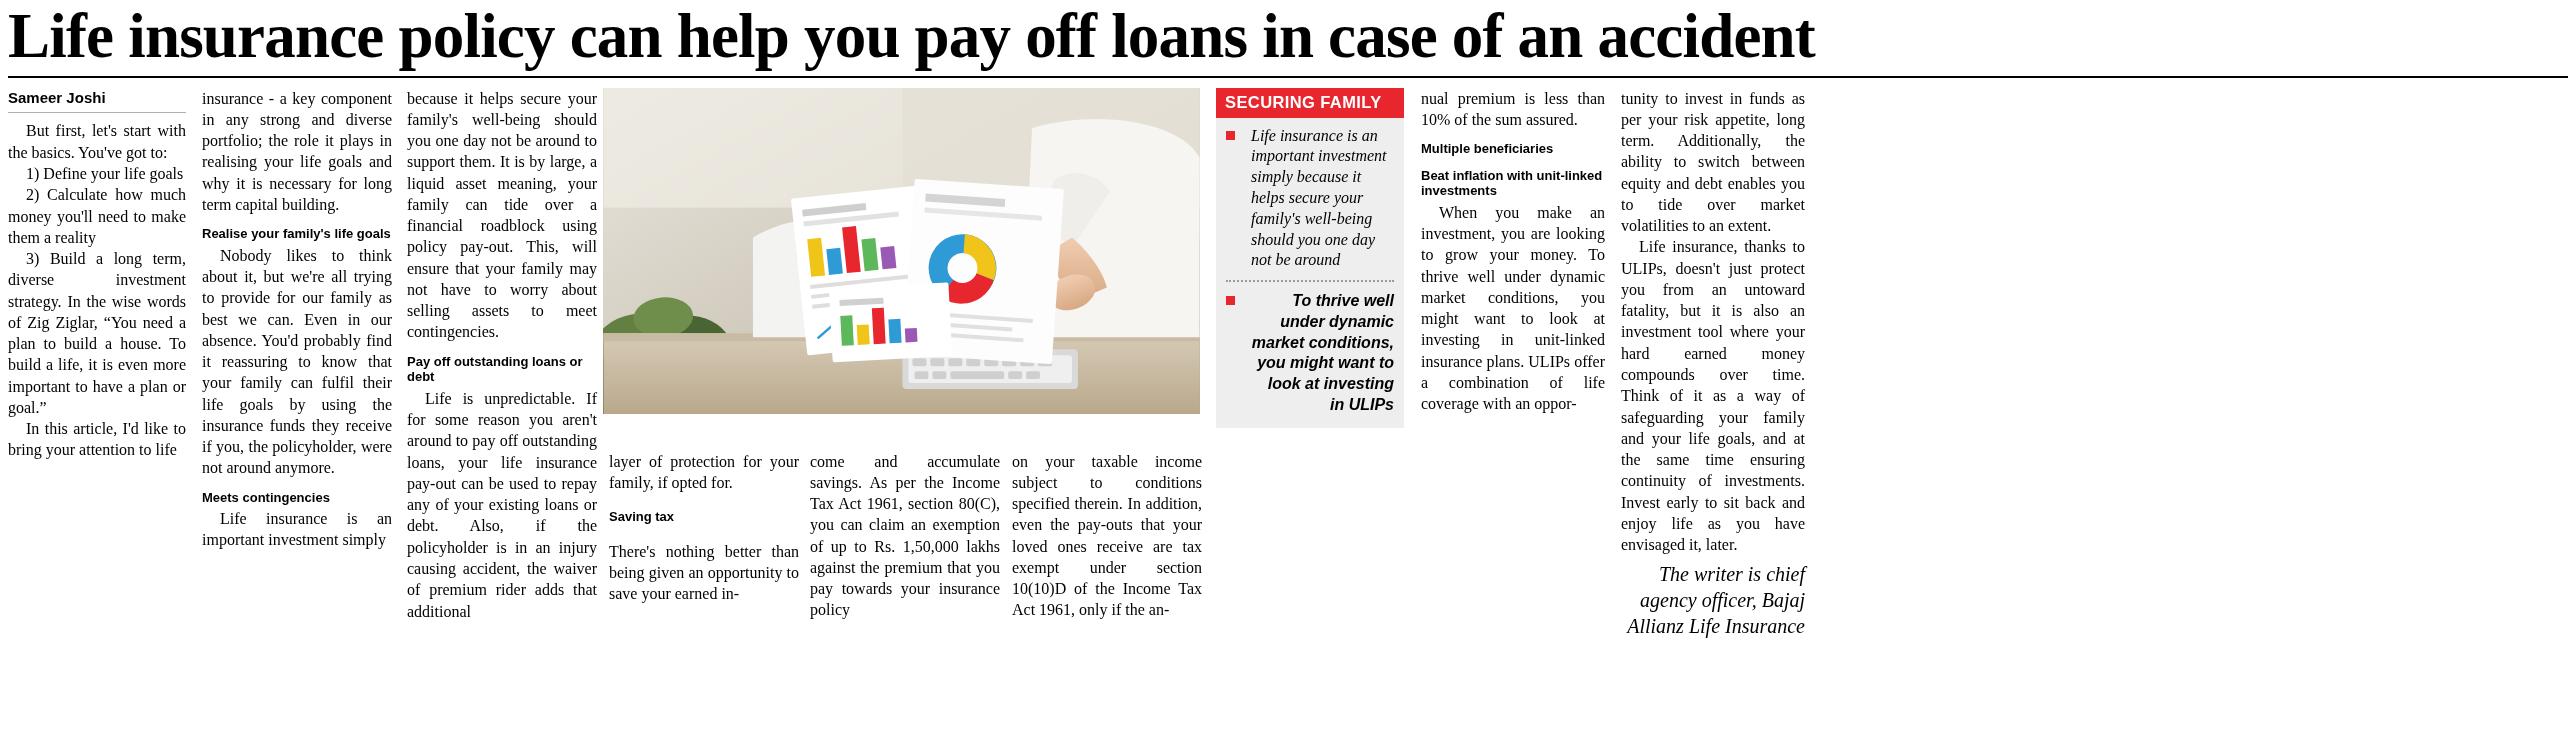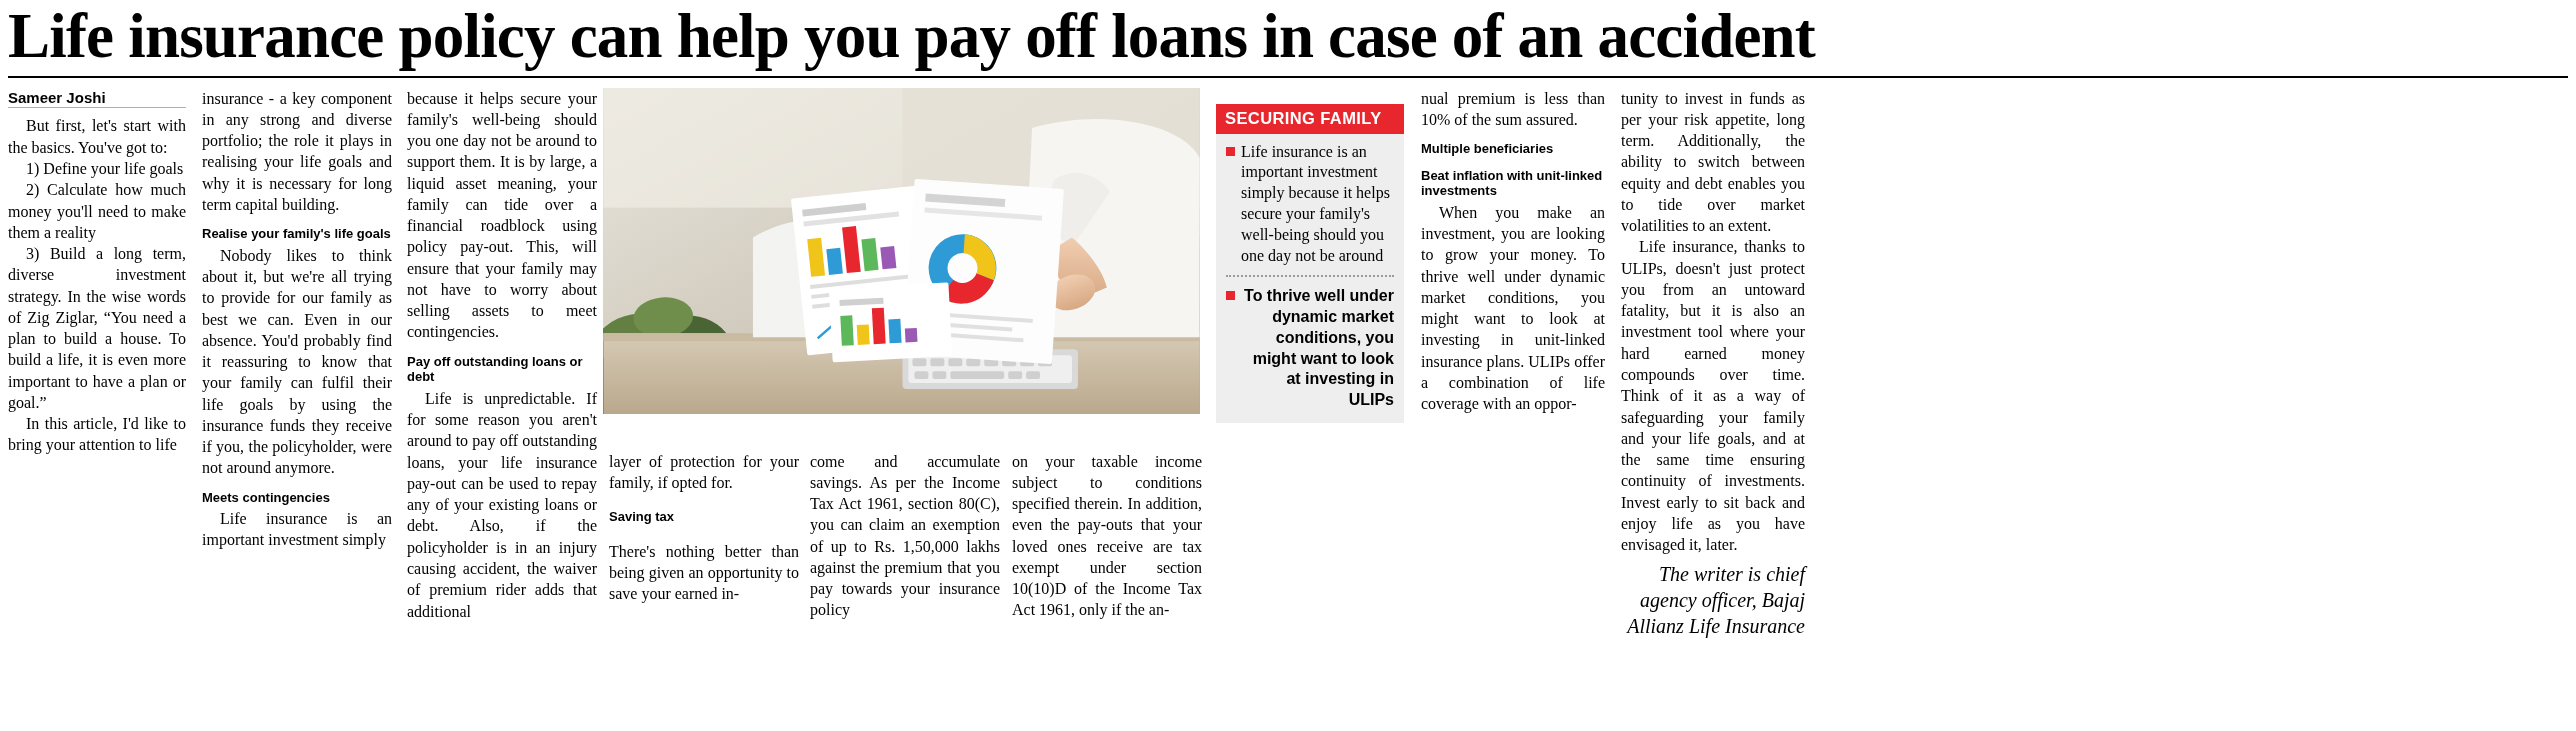--- a/index.html
+++ b/index.html
@@ -63,20 +63,21 @@
     font-weight: 700;
     font-size: 13px;
     line-height: 1.2;
     margin: 11px 0 3px 0;
     text-align: left;
   }
   .byline {
     font-family: "Liberation Sans", sans-serif;
     font-weight: 700;
     font-size: 15px;
+    margin-bottom: 5px;
   }
   .byrule {
     border-bottom: 1px solid #b0b0b0;
     margin: 0 0 7px 0;
   }
   
   #col1 { left: 8px;    width: 178px; }
   #col2 { left: 202px;  width: 190px; }
   #col3 { left: 407px;  width: 190px; }
 
@@ -102,39 +103,40 @@
     height: 326px;
     overflow: hidden;
     background: #d8d3c8;
   }
   .photo svg { display: block; }
 
   
   .pullbox {
     position: absolute;
     left: 1216px;
-    top: 16px;
+    top: 0px;
     width: 188px;
     background: #eeeeee;
     box-sizing: border-box;
   }
   .pullbox .banner {
     background: #e8262d;
     color: #fff;
     font-family: "Liberation Sans", sans-serif;
     font-weight: 700;
     font-size: 16.5px;
     letter-spacing: 0.4px;
     padding: 5px 9px 6px 9px;
   }
   .pullbox .body { padding: 8px 10px 12px 10px; }
   .bullet-row {
     display: flex;
-    gap: 6px;
+    gap: 16px;
     align-items: flex-start;
+    font-style: italic;
   }
   .sq {
     width: 9px; height: 9px;
     background: #e8262d;
     flex: 0 0 9px;
     margin-top: 5px;
   }
   .pullbox .t1 {
     font-size: 16px;
     line-height: 1.3;

